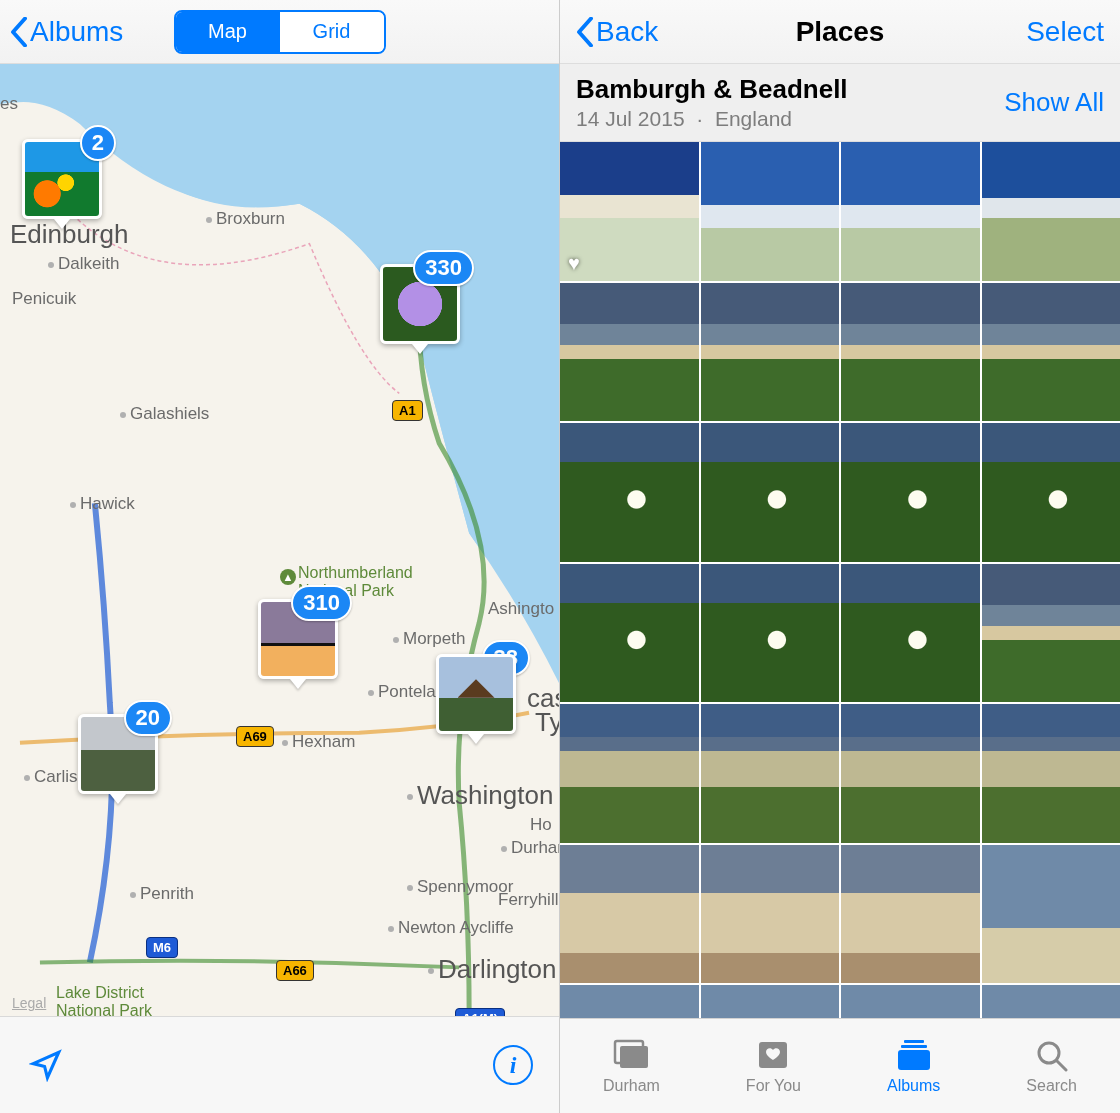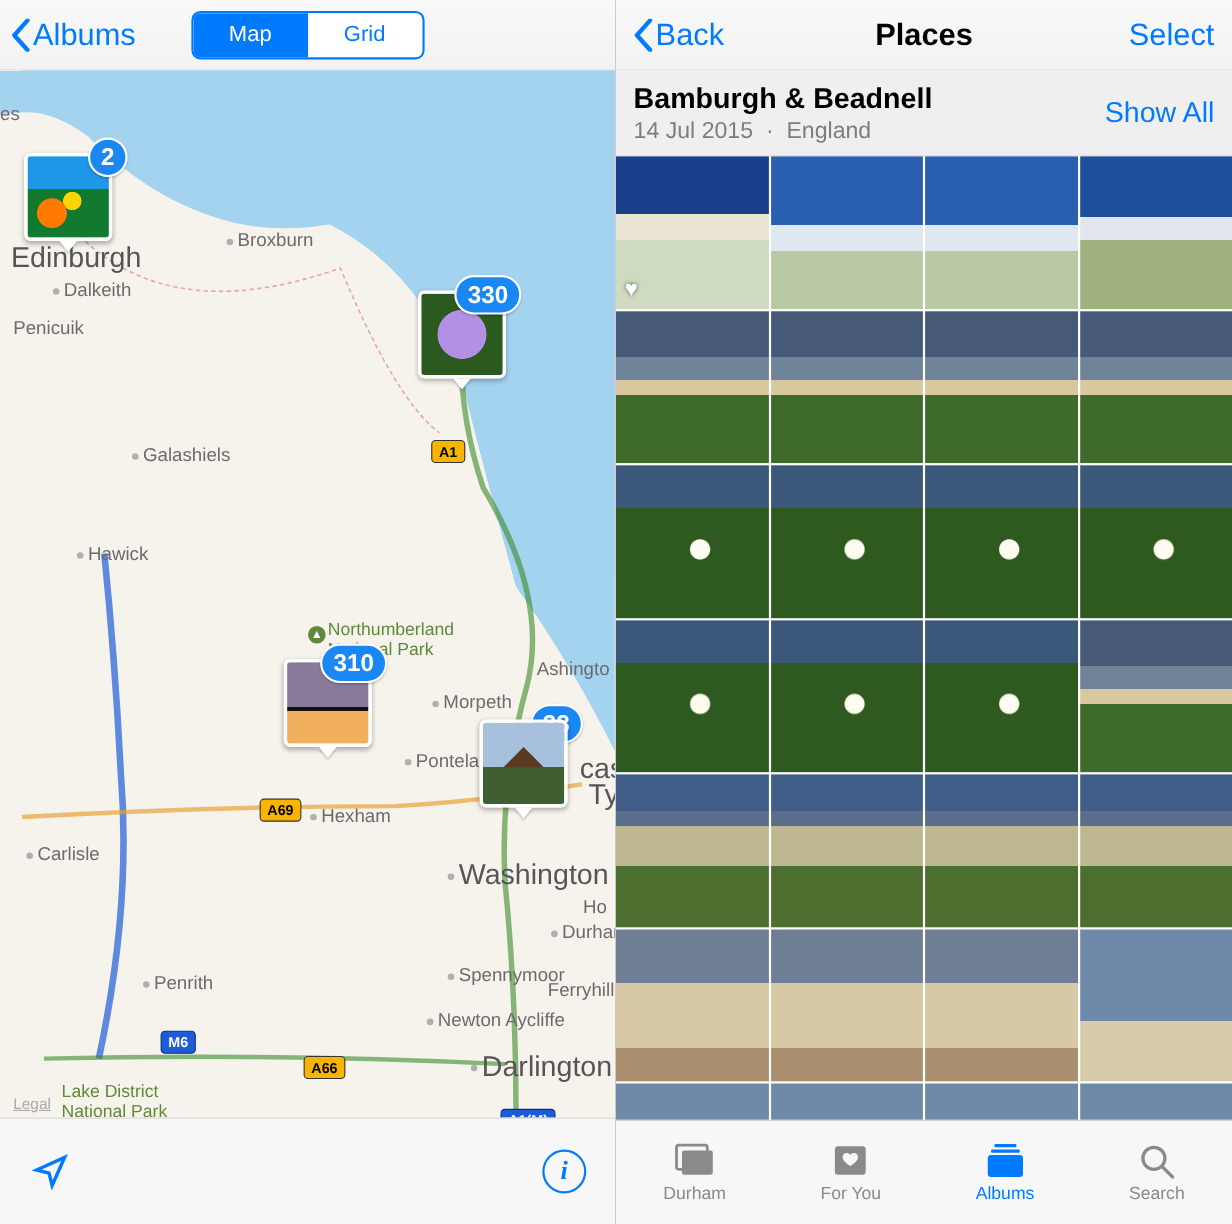--- a/index.html
+++ b/index.html
@@ -153,20 +153,25 @@
     <div class="pin" style="left:258px; top:535px;">
       <div class="pin-badge">310</div>
       <div class="pin-img pin-sunset"></div>
       <div class="pin-tail"></div>
     </div>
     <div class="pin" style="left:436px; top:590px;">
       <div class="pin-badge">38</div>
       <div class="pin-img pin-angel"></div>
       <div class="pin-tail"></div>
     </div>
+    <div class="pin" style="left:78px; top:650px;">
+      <div class="pin-badge">20</div>
+      <div class="pin-img pin-hills"></div>
+      <div class="pin-tail"></div>
+    </div>
   </div>
 
   <div class="bottom-bar-l">
     <div class="loc-icon">
       <svg viewBox="0 0 24 24">
           <path d="M3 11 L21 3 L13 21 L11 13 Z"></path>
         </svg>
     </div>
     <div class="info-icon">
         <span>i</span>

